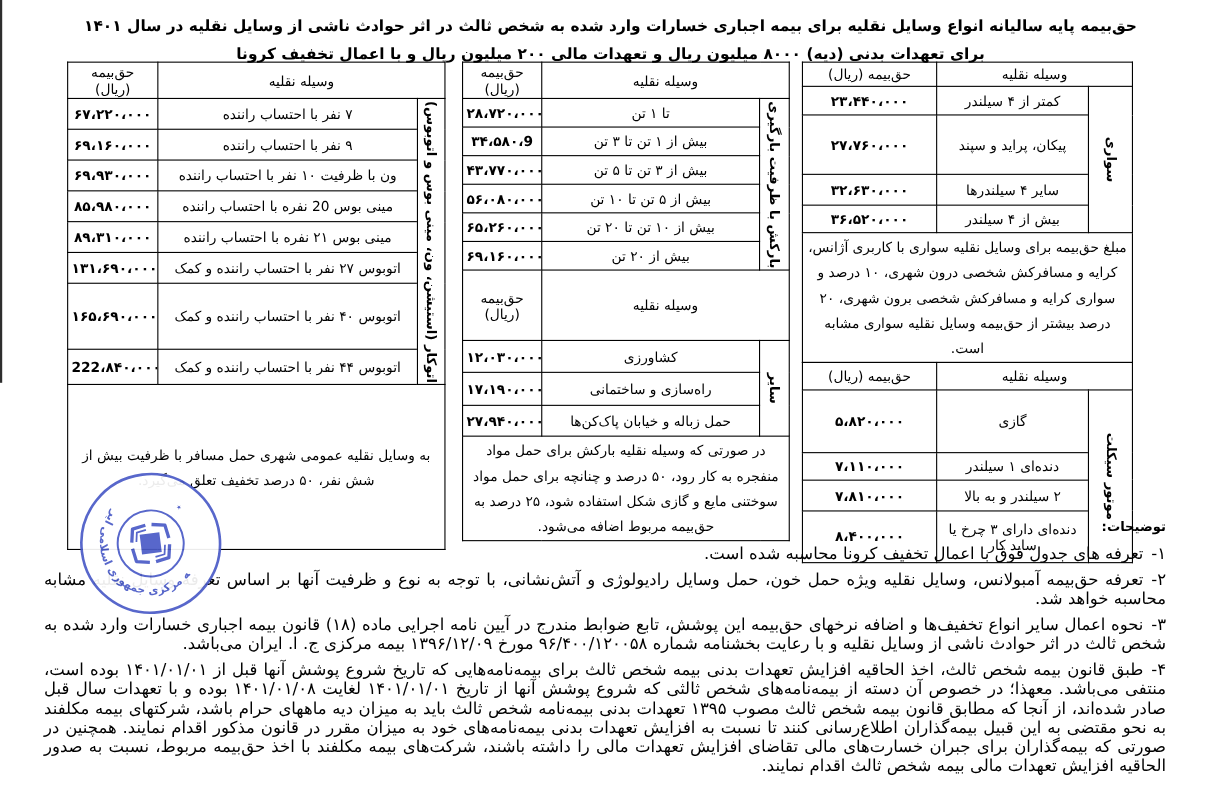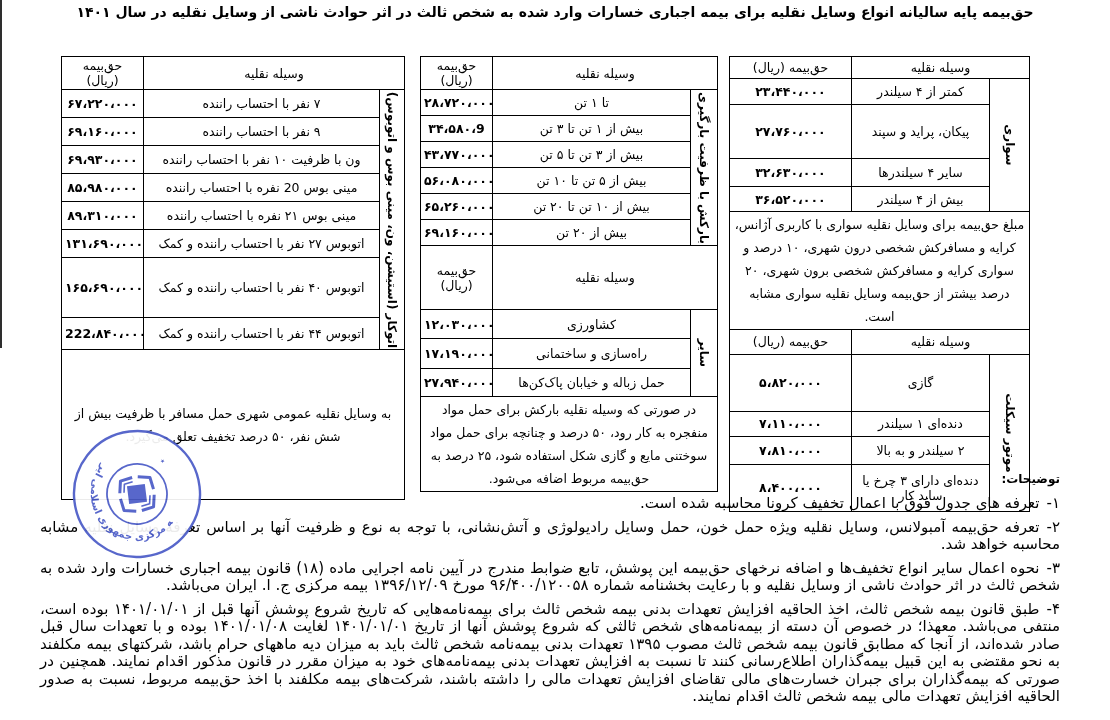--- a/index.html
+++ b/index.html
@@ -2,21 +2,21 @@
 <html dir="rtl" lang="fa" style="--stamp: #4a5bc7;"><head>
 <meta charset="utf-8">
 <style>
   * { margin:0; padding:0; box-sizing:border-box; }
   html,body { background:#ffffff; }
   .page { position:relative; width:1110px; height:720px; background:#fff; overflow:hidden;
           direction:rtl; color:#000; font-family:"DejaVu Sans", sans-serif; }
 
   .scan-edge { position:absolute; left:0; top:0; width:2px; height:348px; background:#2e2e2e; }
 
-  .title { position:absolute; top:0; left:0; right:0; text-align:center; font-weight:bold; font-size:14px; }
+  .title { position:absolute; top:12px; left:0; right:0; text-align:center; font-weight:bold; font-size:14px; }
   .title .l1 { line-height:24px; }
   .title .l2 { line-height:24px; margin-top:2px; }
 
   .col { position:absolute; top:56px; }
   .col-otokar  { left:62px;  width:343px; }
   .col-barkesh { left:421px; width:297px; }
   .col-savari  { left:730px; width:300px; }
 
   table.t { width:100%; border-collapse:collapse; table-layout:fixed; direction:rtl; }
   table.t td { border:1.4px solid #000; text-align:center; font-size:12.5px; padding:1px 3px;
@@ -45,20 +45,21 @@
 </style>
 </head>
 <body>
 
 <div class="page">
 
   <div class="scan-edge"></div>
 
   <div class="title">
     <div class="l1">حق‌بیمه پایه سالیانه انواع وسایل نقلیه برای بیمه اجباری خسارات وارد شده به شخص ثالث در اثر حوادث ناشی از وسایل نقلیه در سال ۱۴۰۱</div>
+    <div class="l2">برای تعهدات بدنی (دیه) ۸۰۰۰ میلیون ریال و تعهدات مالی ۲۰۰ میلیون ریال و با اعمال تخفیف کرونا</div>
   </div>
 
   <div class="col col-savari">
     <table class="t">
       <colgroup>
           <col style="width:40px">
           <col style="width:138px">
           <col style="width:122px">
         </colgroup>
       <tbody>

